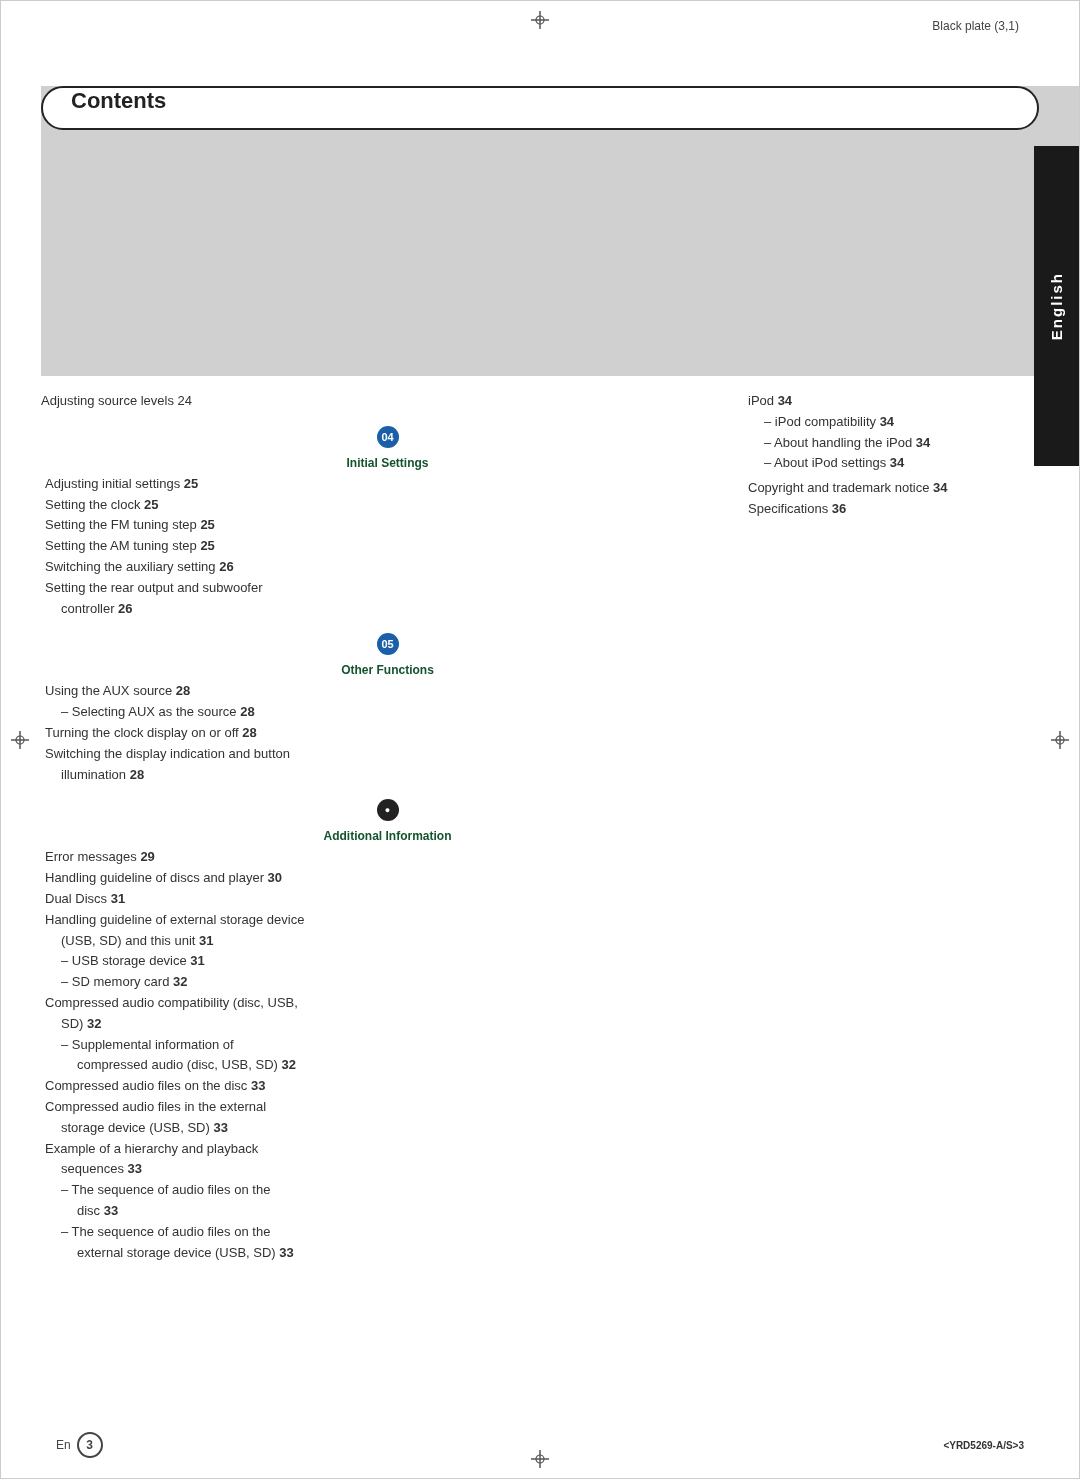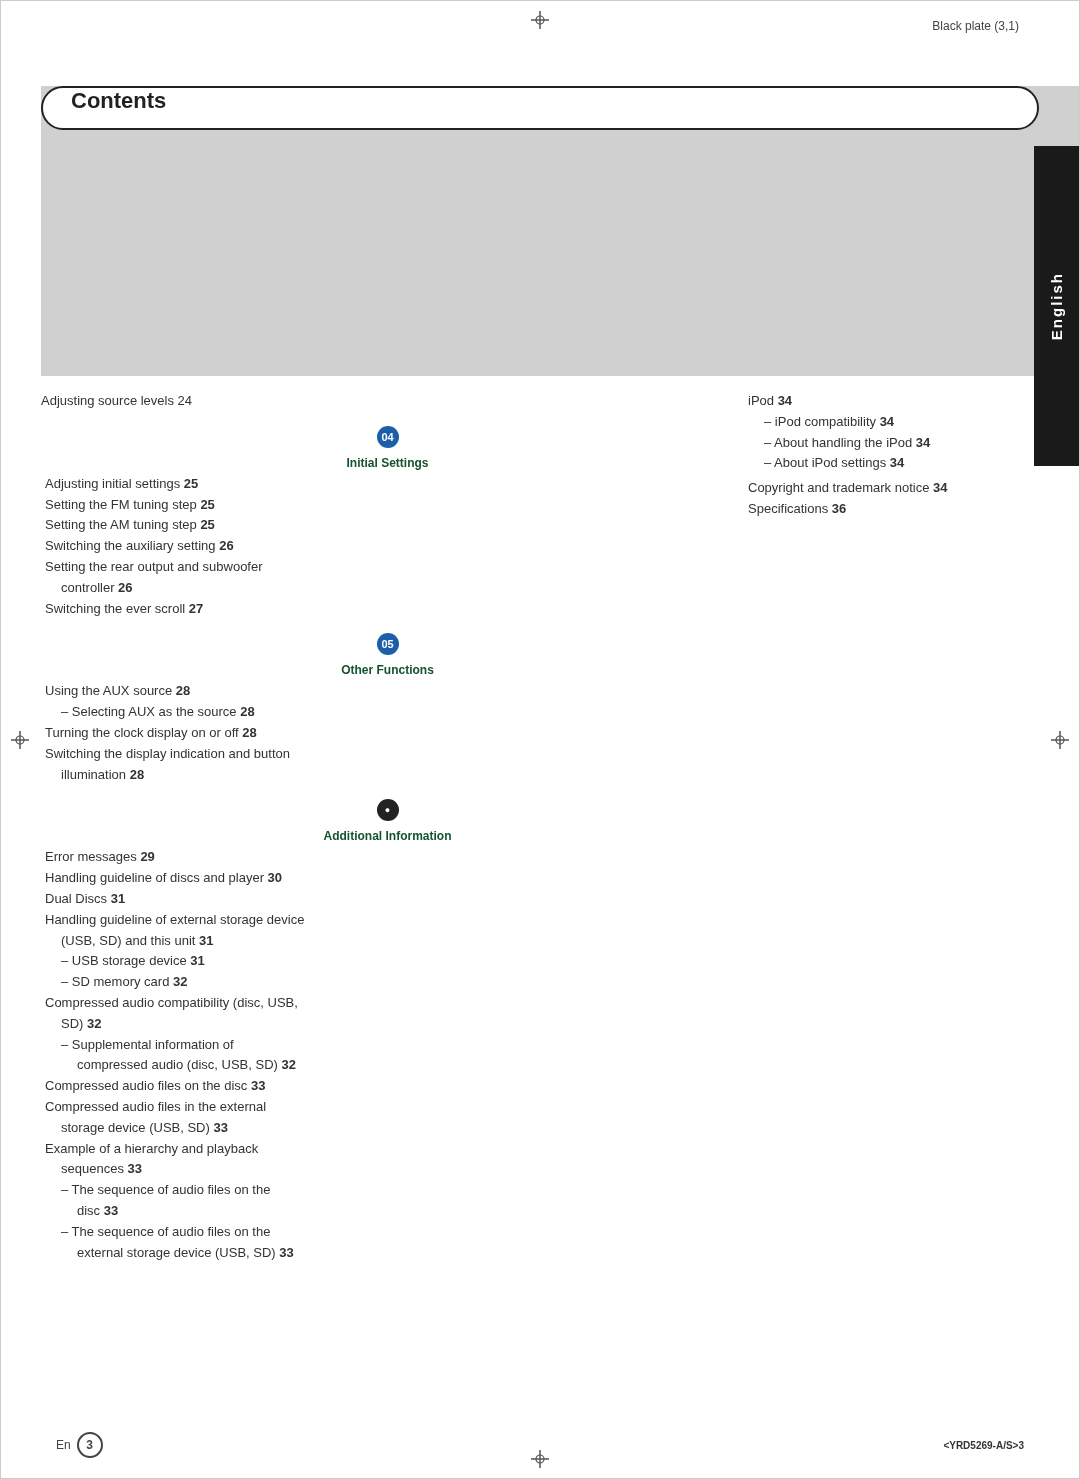--- a/index.html
+++ b/index.html
@@ -260,26 +260,26 @@
         <span>Adjusting source levels</span>&nbsp;<span class="page-num">24</span>
       </div>
 
       <div class="section-header">
         <div class="section-circle circle-blue">04</div>
         <span class="section-title">Initial Settings</span>
       </div>
 
       <div>
         <div class="content-line">Adjusting initial settings&nbsp;<span class="page-num">25</span></div>
+        <div class="content-line">Setting the clock&nbsp;<span class="page-num">25</span></div>
         <div class="content-line">Setting the FM tuning step&nbsp;<span class="page-num">25</span></div>
         <div class="content-line">Setting the AM tuning step&nbsp;<span class="page-num">25</span></div>
         <div class="content-line">Switching the auxiliary setting&nbsp;<span class="page-num">26</span></div>
         <div class="content-line">Setting the rear output and subwoofer</div>
         <div class="content-line indent">controller&nbsp;<span class="page-num">26</span></div>
-        <div class="content-line">Switching the ever scroll&nbsp;<span class="page-num">27</span></div>
       </div>
 
       <div class="section-header">
         <div class="section-circle circle-blue">05</div>
         <span class="section-title">Other Functions</span>
       </div>
 
       <div>
         <div class="content-line">Using the AUX source&nbsp;<span class="page-num">28</span></div>
         <div class="content-line indent">– Selecting AUX as the source&nbsp;<span class="page-num" style="font-weight:bold;">28</span></div>

